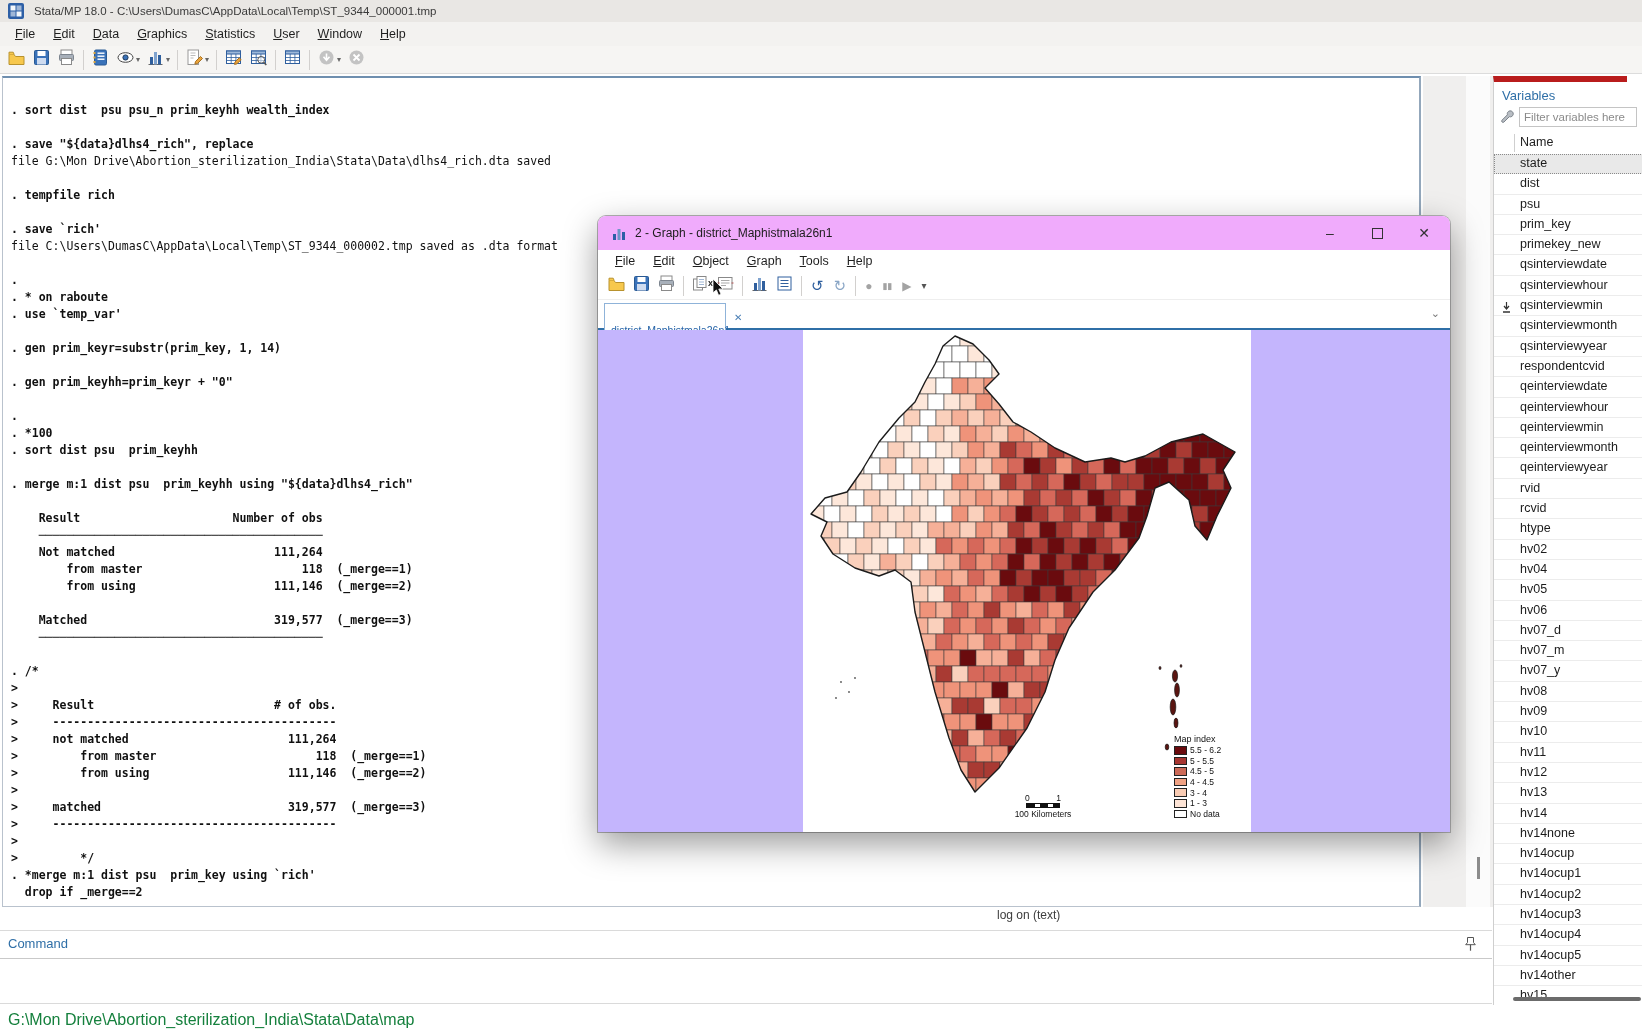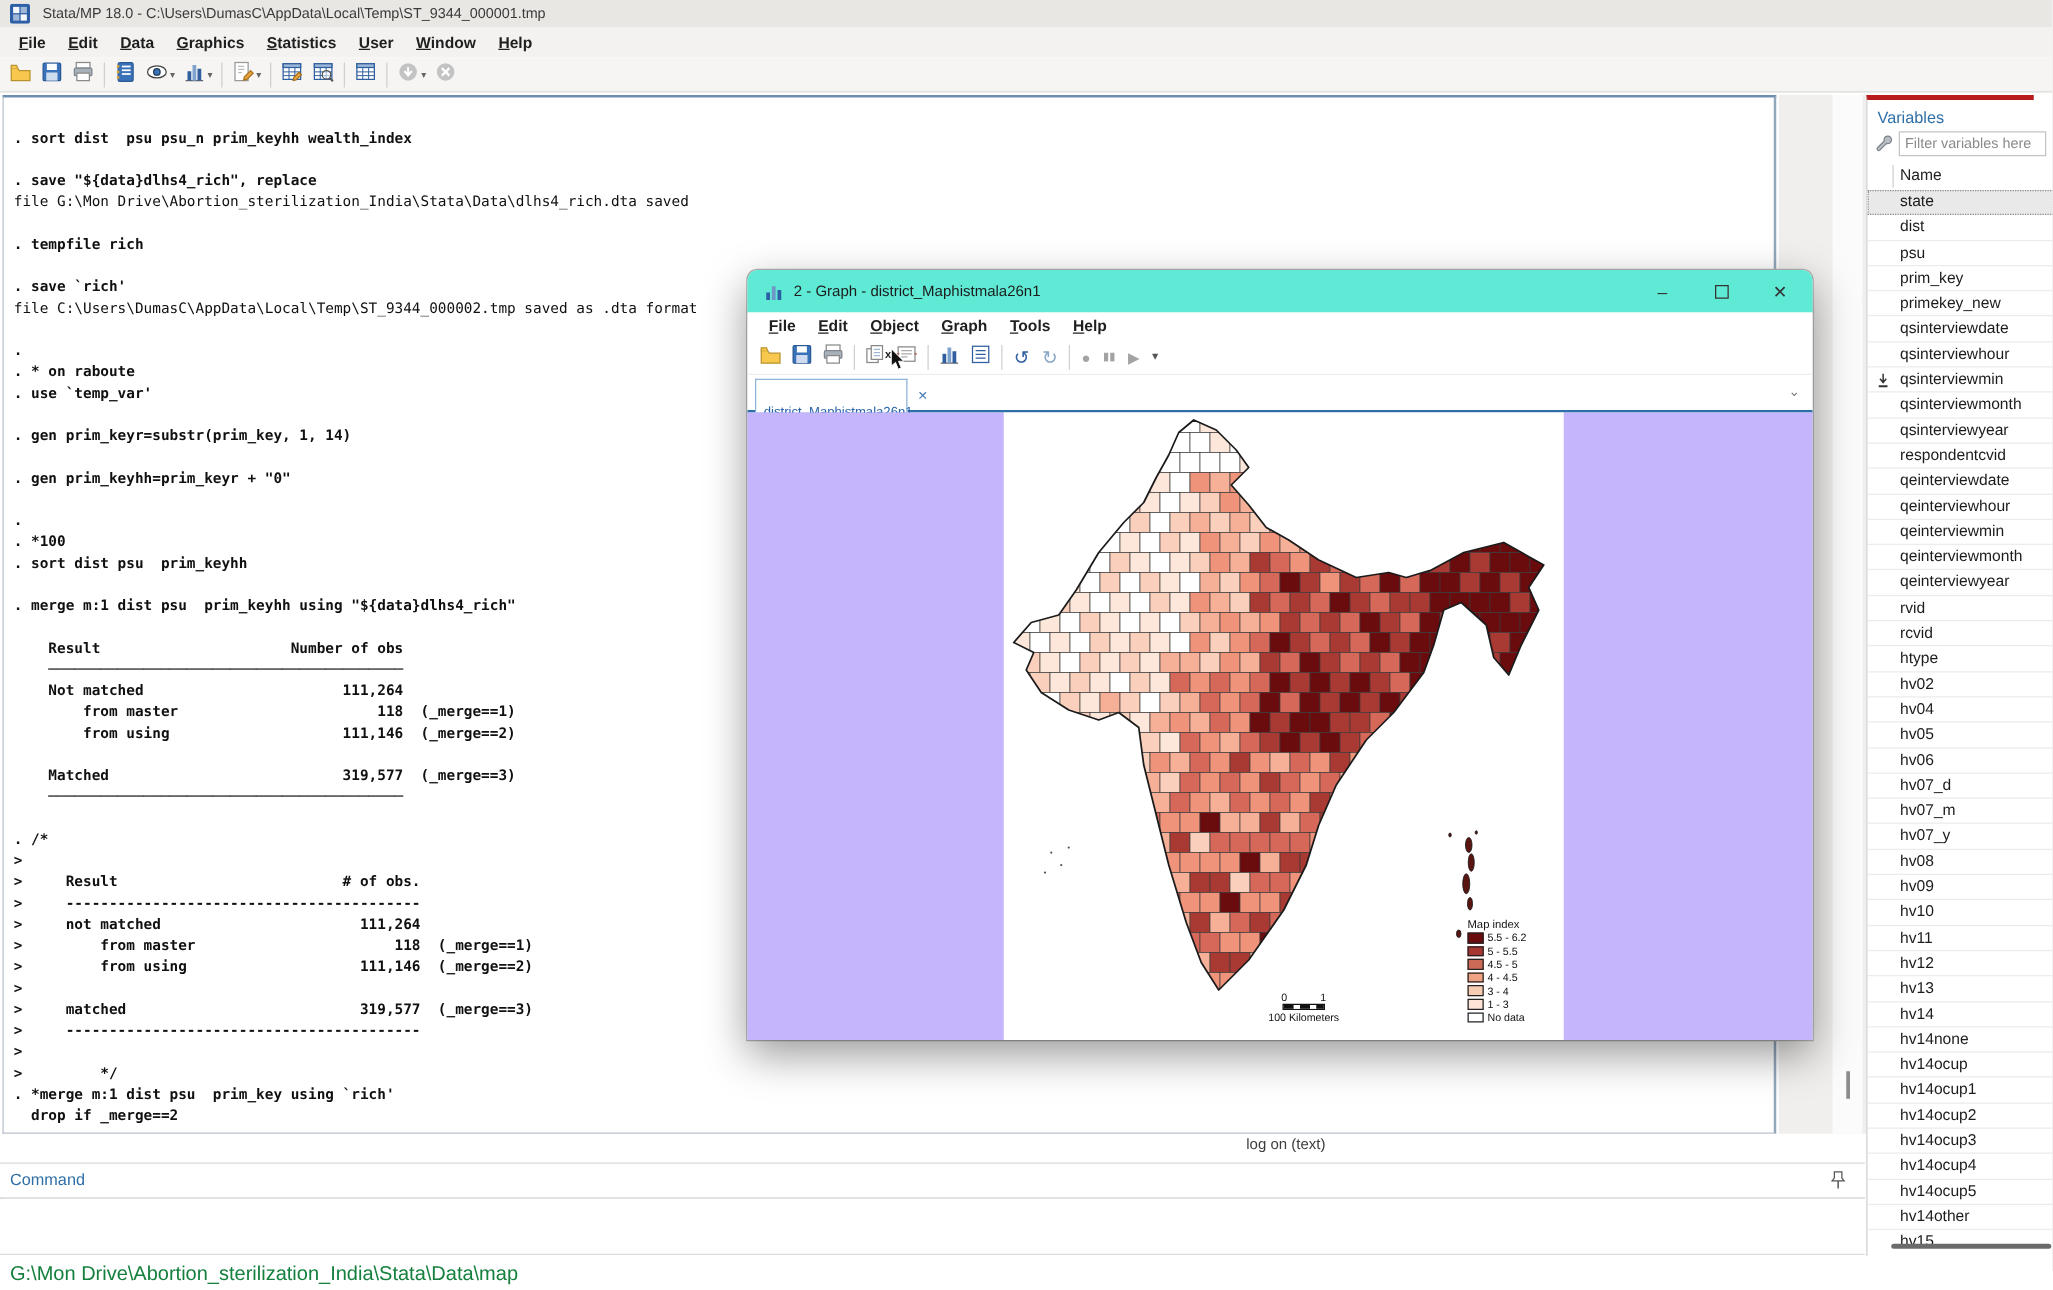--- a/index.html
+++ b/index.html
@@ -4,21 +4,21 @@
 <style>
   html,body{margin:0;padding:0;background:#e9e7e4;font-family:"Liberation Sans","DejaVu Sans",sans-serif;}
   .stage{position:relative;width:1642px;height:1032px;overflow:hidden;background:#ffffff;}
   .abs{position:absolute;}
 
   
   .titlebar{left:0;top:0;width:1642px;height:22px;background:#e9e7e4;display:flex;align-items:center;}
   .titlebar .apptitle{font-size:11.5px;color:#3a3a3a;margin-left:10px;}
   .titleicon{width:16px;height:16px;margin-left:8px;display:inline-flex;}
   .menubar{left:0;top:22px;width:1642px;height:24px;background:#f3f2f0;display:flex;align-items:center;padding-left:6px;box-sizing:border-box;}
-  .menui{display:inline-block;padding:3px 9px;font-size:12.5px;color:#1f1f1f;font-weight:bold;}
+  .menui{display:inline-block;padding:3px 9px;font-size:12.5px;color:#1f1f1f;}
   .menui::first-letter{text-decoration:underline;}
   .toolbar{left:0;top:46px;width:1642px;height:28px;background:#f6f5f3;border-bottom:1px solid #dcdcdc;display:flex;align-items:center;padding-left:4px;box-sizing:border-box;}
   .tslot{display:inline-flex;align-items:center;height:24px;padding:0 2px;margin:0 1px;}
   .tsep{width:1px;height:20px;background:#d2d0ce;margin:0 4px;}
   .ddcaret{font-size:8px;color:#666;margin-left:1px;}
 
   
   .results{left:2px;top:76px;width:1419px;height:831px;background:#fff;border:1px solid #b9c2cd;border-top:2px solid #6f8faf;border-right:2px solid #93a7bb;box-sizing:border-box;padding:7px 0 0 8px;overflow:hidden;}
   .rline{height:17px;line-height:17px;font-family:"DejaVu Sans Mono",monospace;font-size:11.5px;font-weight:bold;color:#101010;white-space:pre;}
   .rline.plain{font-weight:400;}
@@ -30,38 +30,38 @@
   .logstatus{left:997px;top:908px;font-size:12px;color:#3d3d3d;}
   .cmd-topline{left:0;top:930px;width:1492px;height:1px;background:#dadada;}
   .cmd-label{left:8px;top:936px;font-size:13px;color:#2f6fa7;}
   .cmd-pin{left:1464px;top:936px;}
   .cmd-underline{left:0;top:958px;width:1492px;height:1px;background:#c9c9c9;}
   .cmd-input{left:2px;top:959px;width:1488px;height:43px;border:none;outline:none;background:#fff;font-size:13px;font-family:"DejaVu Sans Mono",monospace;}
   .cmd-bottomline{left:0;top:1003px;width:1492px;height:1px;background:#dadada;}
   .statusbar{left:8px;top:1011px;font-size:16px;color:#15803d;}
 
   
-  .varpanel{left:1493px;top:76px;width:134px;height:929px;background:#fff;border-left:1px solid #cfcfcf;border-top:4px solid #b91c1c;box-sizing:border-box;padding-left:18px;}
+  .varpanel{left:1493px;top:76px;width:134px;height:929px;background:#fff;border-left:1px solid #cfcfcf;border-top:6px solid #b91c1c;box-sizing:border-box;padding-left:18px;}
   .varpanel .vtitle{position:absolute;left:8px;top:6px;font-size:13px;color:#2f6fa7;}
   .vfilter-wrench{position:absolute;left:6px;top:27px;}
   .vfilter{position:absolute;left:25px;top:25px;width:118px;height:20px;border:1px solid #c4c4c4;font-size:11.5px;padding:0 4px;box-sizing:border-box;color:#444;}
   .vfilter::placeholder{color:#8a8a8a;}
   .vname-row{position:absolute;left:0;top:50px;width:149px;height:22px;border-bottom:1px solid #d9d9d9;}
   .vname-row .nm{position:absolute;left:26px;top:3px;font-size:12.5px;color:#222;}
   .vname-row .divline{position:absolute;left:20px;top:2px;width:1px;height:18px;background:#cfcfcf;}
   .vlist{position:absolute;left:0;top:72px;width:149px;height:845px;overflow:hidden;}
   .vrow{position:relative;height:20.3px;border-bottom:1px solid #ececec;box-sizing:border-box;}
   .vrow .vlabel{position:absolute;left:26px;top:2px;font-size:12.5px;color:#1c1c1c;}
   .vrow.sel{background:#e9e9e9;outline:1px dotted #8a8a8a;outline-offset:-1px;}
   .vrow .vmark{position:absolute;left:7px;top:4px;}
   .hscroll-thumb{position:absolute;left:19px;top:915px;width:128px;height:4px;background:#6b6b6b;border-radius:2px;}
 
   
   .gwin{left:598px;top:216px;width:852px;height:616px;background:#fff;border-radius:8px 8px 0 0;box-shadow:0 12px 34px rgba(0,0,0,.40),0 0 0 1px #b5b5b5;}
-  .gtitlebar{position:absolute;left:0;top:0;width:100%;height:34px;display:flex;align-items:center;border-radius:8px 8px 0 0;background:#5eead4;}
+  .gtitlebar{position:absolute;left:0;top:0;width:100%;height:34px;display:flex;align-items:center;border-radius:8px 8px 0 0;background:#f0abfc;}
   .gtitle{font-size:12px;color:#1c1c1c;margin-left:8px;}
   .gticon{margin-left:14px;display:inline-flex;}
   .capbtn{position:absolute;top:6px;width:34px;height:22px;display:flex;align-items:center;justify-content:center;font-size:14px;color:#333;}
   .capbox{width:9px;height:9px;border:1.3px solid #333;}
   .gmenubar{position:absolute;left:0;top:34px;width:100%;height:22px;display:flex;align-items:center;padding-left:8px;box-sizing:border-box;background:#fff;}
   .gtoolbar{position:absolute;left:0;top:56px;width:100%;height:28px;display:flex;align-items:center;padding-left:6px;box-sizing:border-box;background:#fff;border-bottom:1px solid #eee;}
   .gtabbar{position:absolute;left:0;top:84px;width:100%;height:30px;background:#fff;border-bottom:2px solid #2f6fa7;box-sizing:border-box;}
   .gtab{position:absolute;left:6px;top:3px;width:122px;height:27px;background:#fff;border:1px solid #8fb3d9;border-bottom:none;display:flex;align-items:center;justify-content:space-between;padding:0 6px;box-sizing:border-box;}
   .gtabtxt{font-size:10.5px;color:#2563a8;white-space:nowrap;margin-top:25px;}
   .gtabx{font-size:10px;color:#4a7fb5;margin-left:4px;}

